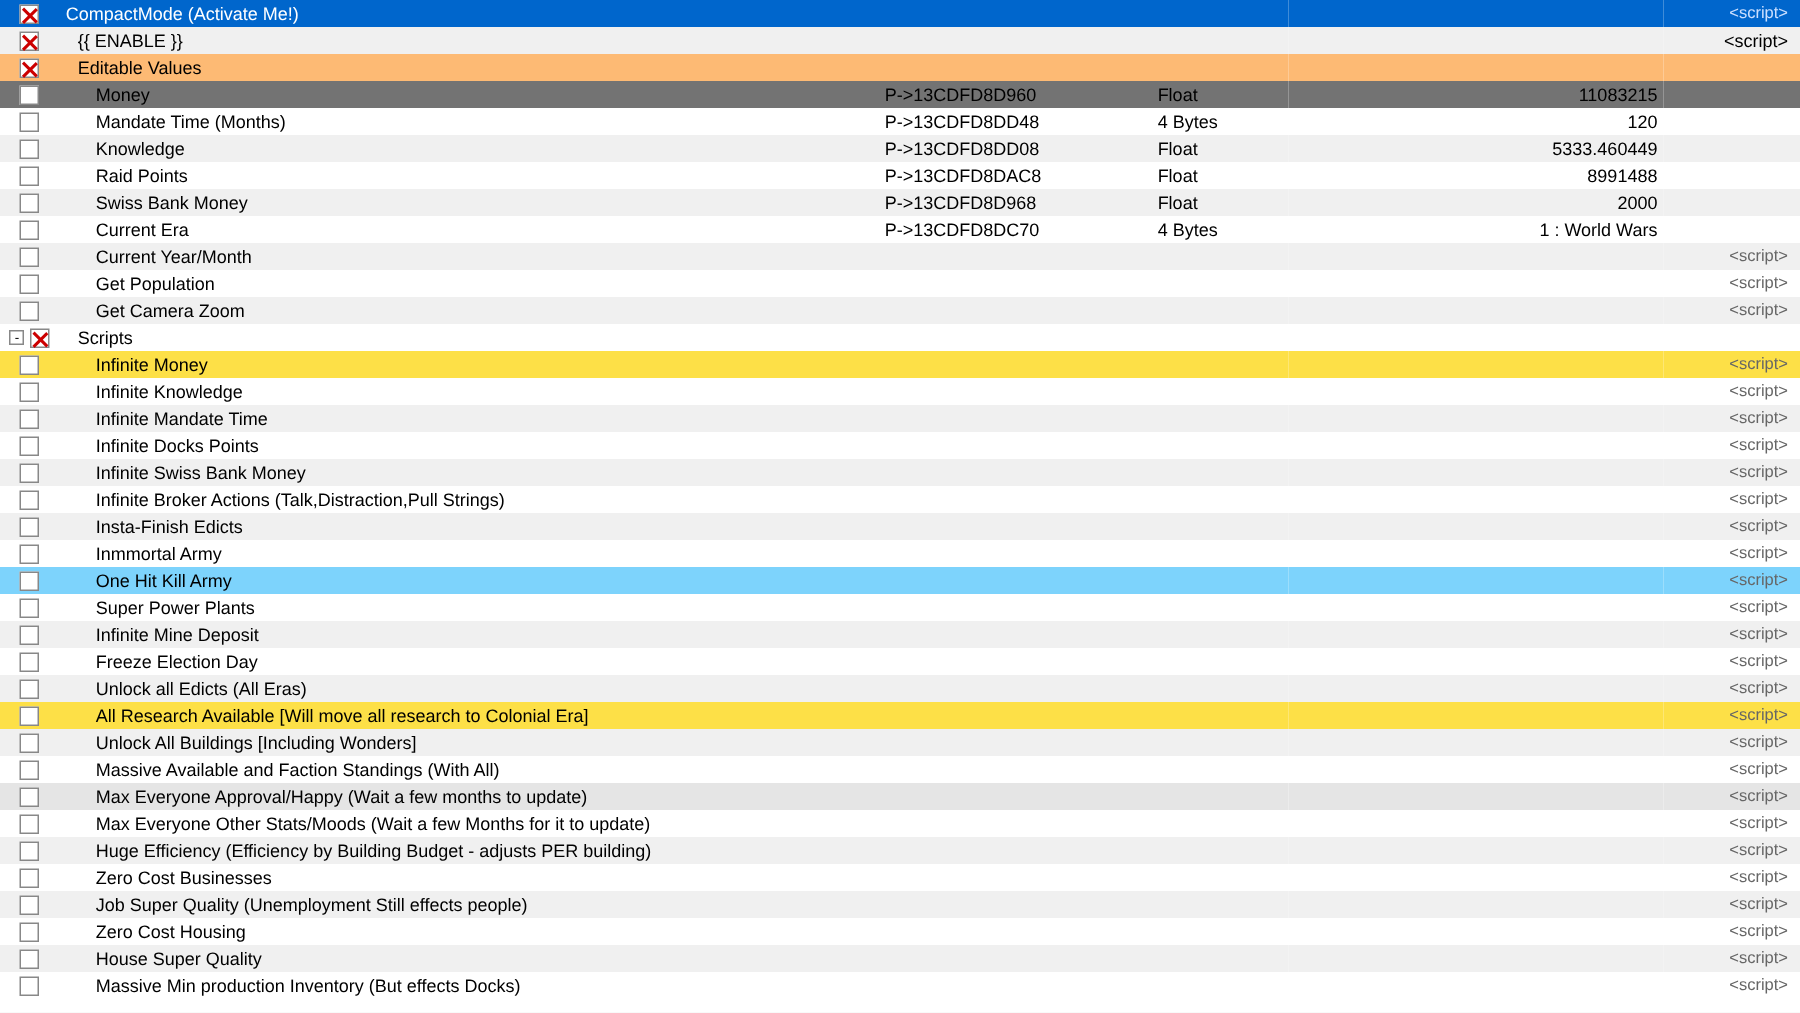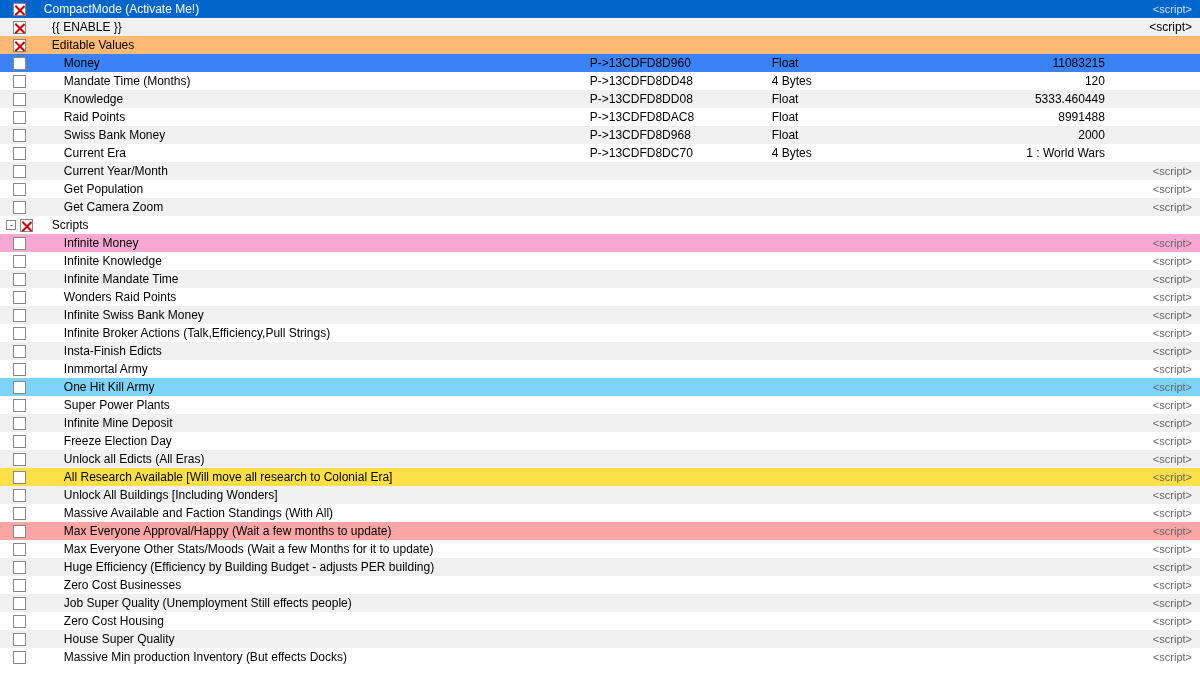--- a/index.html
+++ b/index.html
@@ -155,21 +155,21 @@
           <div class="cb checked-x"></div>
         </div>
       </td>
       <td class="col-name" style="padding-left:12px;">Editable Values</td>
       <td class="col-pointer"></td>
       <td class="col-type"></td>
       <td class="col-spacer"></td>
       <td class="col-value"></td>
       <td class="col-script"></td>
     </tr>
-        <tr style="background: #3b82f6;">
+        <tr style="background: #737373;">
       <td class="col-checkbox">
         <div class="checkbox-cell">
           <div class="cb"></div>
         </div>
       </td>
       <td class="col-name" style="padding-left:24px;">Money</td>
       <td class="col-pointer">P-&gt;13CDFD8D960</td>
       <td class="col-type">Float</td>
       <td class="col-spacer"></td>
       <td class="col-value" style="text-align:right;">11083215</td>
@@ -286,21 +286,21 @@
           <div class="cb checked-x"></div>
         </div>
       </td>
       <td class="col-name" style="padding-left:12px;">Scripts</td>
       <td class="col-pointer"></td>
       <td class="col-type"></td>
       <td class="col-spacer"></td>
       <td class="col-value"></td>
       <td class="col-script"></td>
     </tr>
-        <tr style="background: #f9a8d4;">
+        <tr style="background: #fde047;">
       <td class="col-checkbox">
         <div class="checkbox-cell">
           <div class="cb"></div>
         </div>
       </td>
       <td class="col-name" style="padding-left:24px;">Infinite Money</td>
       <td class="col-pointer"></td>
       <td class="col-type"></td>
       <td class="col-spacer"></td>
       <td class="col-value"></td>
@@ -331,21 +331,21 @@
       <td class="col-spacer"></td>
       <td class="col-value"></td>
       <td class="col-script" style="color:#666;font-size:11px;">&lt;script&gt;</td>
     </tr>
         <tr style="background: rgb(255, 255, 255);">
       <td class="col-checkbox">
         <div class="checkbox-cell">
           <div class="cb"></div>
         </div>
       </td>
-      <td class="col-name" style="padding-left:24px;">Wonders Raid Points</td>
+      <td class="col-name" style="padding-left:24px;">Infinite Docks Points</td>
       <td class="col-pointer"></td>
       <td class="col-type"></td>
       <td class="col-spacer"></td>
       <td class="col-value"></td>
       <td class="col-script" style="color:#666;font-size:11px;">&lt;script&gt;</td>
     </tr>
         <tr style="background: rgb(240, 240, 240);">
       <td class="col-checkbox">
         <div class="checkbox-cell">
           <div class="cb"></div>
@@ -357,21 +357,21 @@
       <td class="col-spacer"></td>
       <td class="col-value"></td>
       <td class="col-script" style="color:#666;font-size:11px;">&lt;script&gt;</td>
     </tr>
         <tr style="background: rgb(255, 255, 255);">
       <td class="col-checkbox">
         <div class="checkbox-cell">
           <div class="cb"></div>
         </div>
       </td>
-      <td class="col-name" style="padding-left:24px;">Infinite Broker Actions (Talk,Efficiency,Pull Strings)</td>
+      <td class="col-name" style="padding-left:24px;">Infinite Broker Actions (Talk,Distraction,Pull Strings)</td>
       <td class="col-pointer"></td>
       <td class="col-type"></td>
       <td class="col-spacer"></td>
       <td class="col-value"></td>
       <td class="col-script" style="color:#666;font-size:11px;">&lt;script&gt;</td>
     </tr>
         <tr style="background: rgb(240, 240, 240);">
       <td class="col-checkbox">
         <div class="checkbox-cell">
           <div class="cb"></div>
@@ -494,21 +494,21 @@
           <div class="cb"></div>
         </div>
       </td>
       <td class="col-name" style="padding-left:24px;">Massive Available and Faction Standings (With All)</td>
       <td class="col-pointer"></td>
       <td class="col-type"></td>
       <td class="col-spacer"></td>
       <td class="col-value"></td>
       <td class="col-script" style="color:#666;font-size:11px;">&lt;script&gt;</td>
     </tr>
-        <tr style="background: #fca5a5;">
+        <tr style="background: #e5e5e5;">
       <td class="col-checkbox">
         <div class="checkbox-cell">
           <div class="cb"></div>
         </div>
       </td>
       <td class="col-name" style="padding-left:24px;">Max Everyone Approval/Happy (Wait a few months to update)</td>
       <td class="col-pointer"></td>
       <td class="col-type"></td>
       <td class="col-spacer"></td>
       <td class="col-value"></td>

